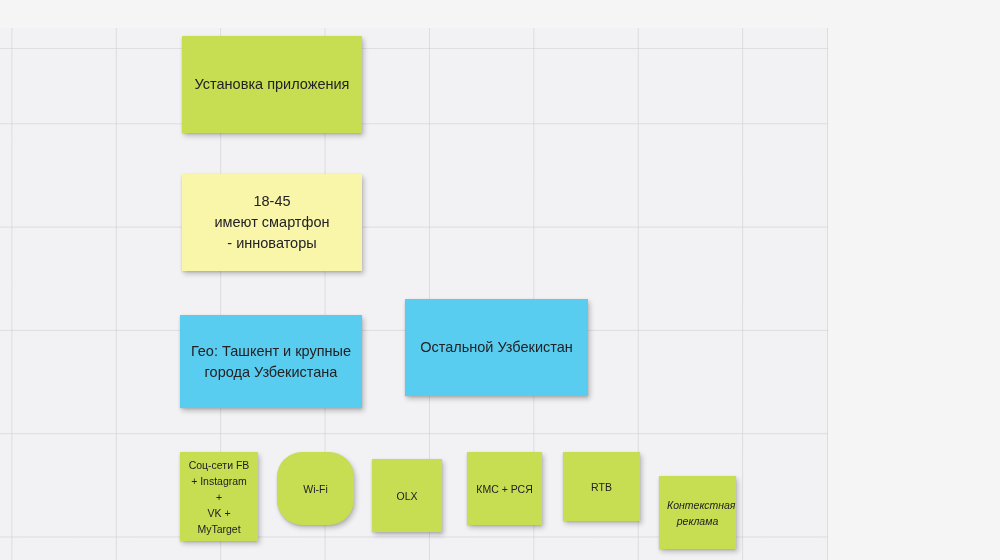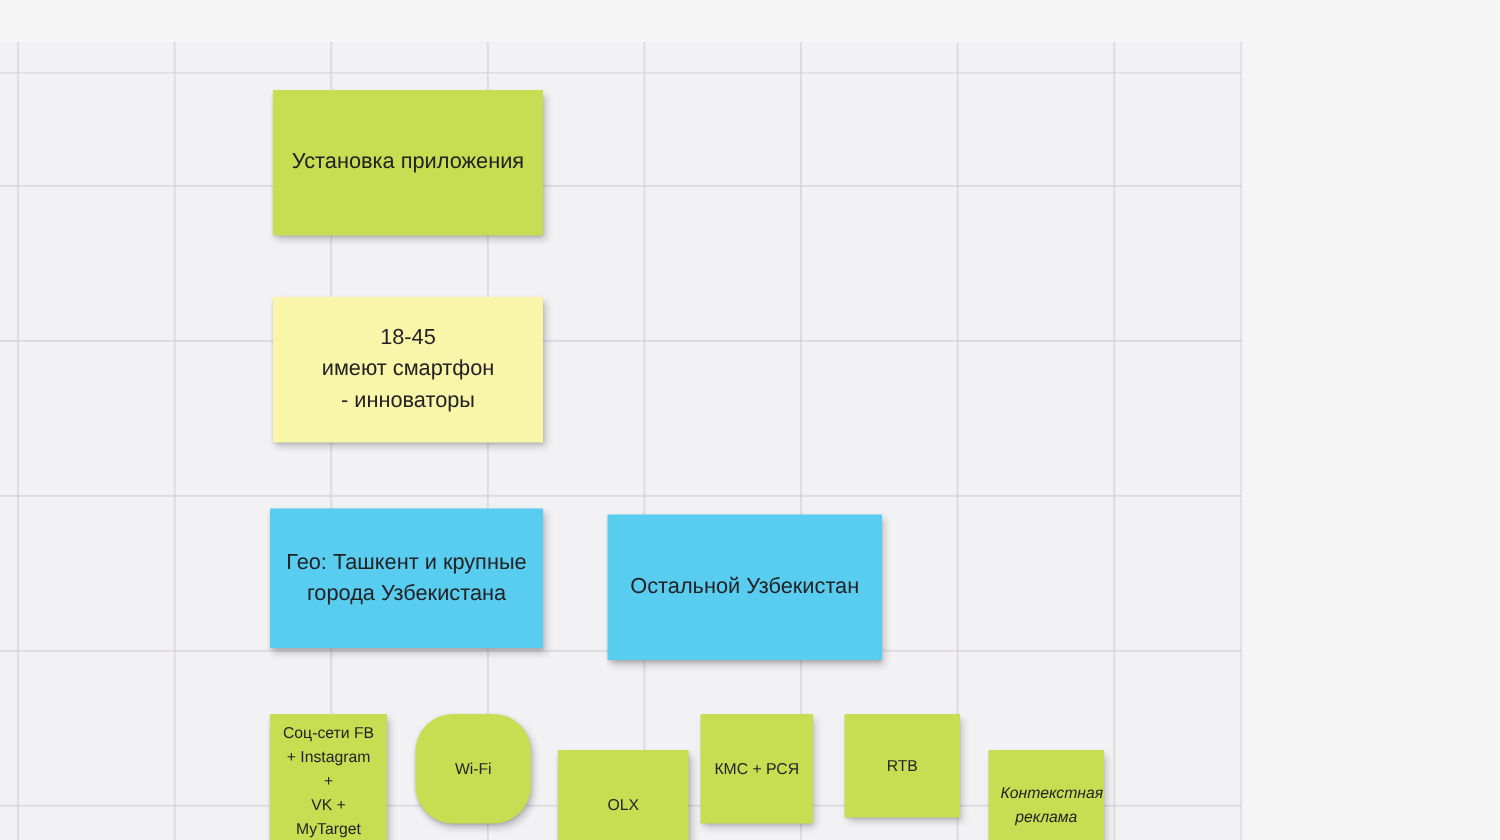--- a/index.html
+++ b/index.html
@@ -67,21 +67,20 @@
     display: flex;
     align-items: center;
     justify-content: center;
     text-align: center;
     color: #222225;
     box-shadow:
       2px 3px 5px rgba(0,0,0,0.22),
       0 1px 2px rgba(0,0,0,0.12);
     border: none;
     user-select: none;
-    margin-top: 24px;
   }
   .note .note-text {
     display: block;
     width: 100%;
     padding: 0 8px;
     box-sizing: border-box;
     white-space: pre-line;
   }
 
   .note.green  { background: #c7dd52; }
@@ -110,36 +109,36 @@
     <span class="note-text">18-45
 имеют смартфон
 - инноваторы</span>
   </div>
 
   <div class="note blue big" style="left:180px; top:315px; width:182px; height:93px;">
     <span class="note-text">Гео: Ташкент и крупные
 города Узбекистана</span>
   </div>
 
-  <div class="note blue big" style="left:405px; top:319px; width:183px; height:97px;">
+  <div class="note blue big" style="left:405px; top:299px; width:183px; height:97px;">
     <span class="note-text">Остальной Узбекистан</span>
   </div>
 
   <div class="note green small" style="left:180px; top:452px; width:78px; height:89px;">
     <span class="note-text">Соц-сети FB
 + Instagram +
 VK +
 MyTarget</span>
   </div>
 
   <div class="note green small" style="left:277px; top:452px; width:77px; height:73px;border-radius:25px;">
     <span class="note-text">Wi-Fi</span>
   </div>
 
-  <div class="note green small" style="left:372px; top:476px; width:87px; height:73px;">
+  <div class="note green small" style="left:372px; top:459px; width:70px; height:73px;">
     <span class="note-text">OLX</span>
   </div>
 
   <div class="note green small" style="left:467px; top:452px; width:75px; height:73px;">
     <span class="note-text">КМС + РСЯ</span>
   </div>
 
   <div class="note green small" style="left:563px; top:452px; width:77px; height:69px;">
     <span class="note-text">RTB</span>
   </div>

